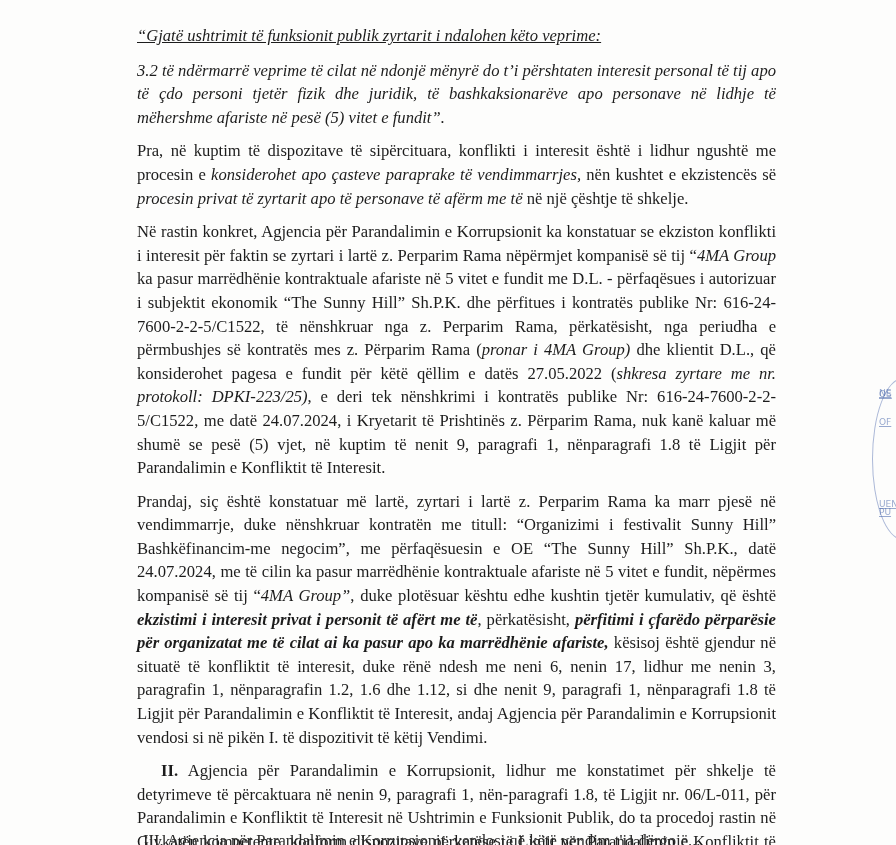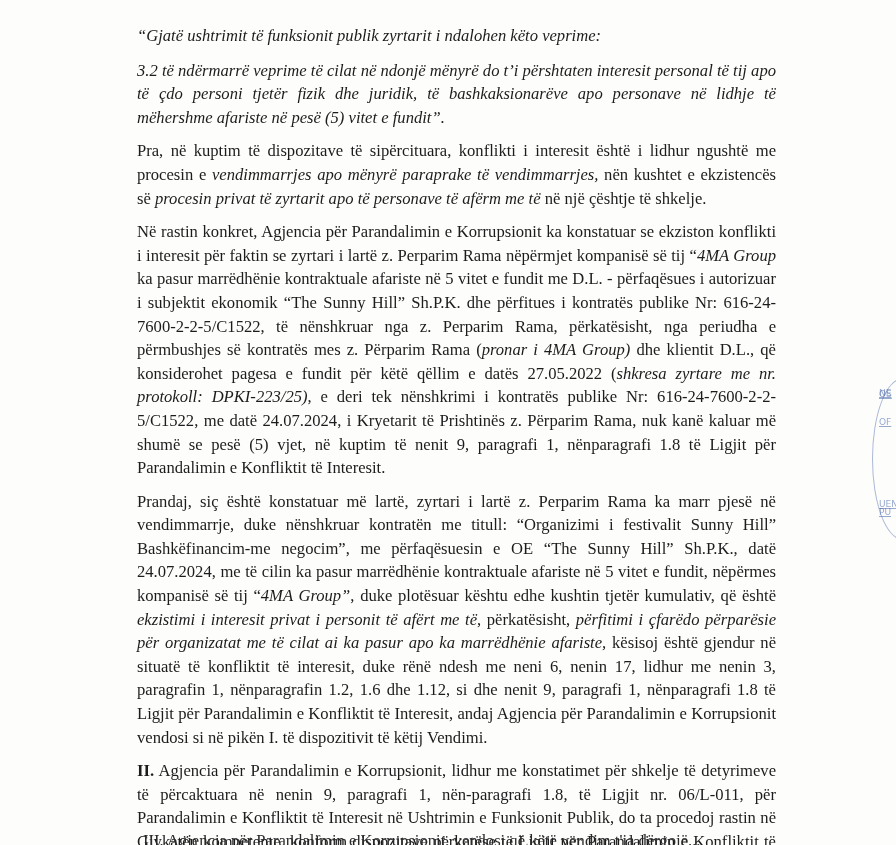--- a/index.html
+++ b/index.html
@@ -9,42 +9,42 @@
     font-family: "Liberation Serif", "DejaVu Serif", serif;
     color: #1c1c1c;
     position: relative;
   }
   .page {
     position: absolute; left: 137px; top: 24px; width: 639px;
     font-size: 16.6px; line-height: 23.6px;
   }
   .page p { margin: 0 0 10px 0; text-align: justify; }
   .quote { font-style: italic; }
-  .quote .q1 { margin-bottom: 11px; text-align: left; }
+  .quote .q1 { margin-bottom: 11px; text-align: left; text-decoration: underline; }
   .i { font-style: italic; }
-  .bi { font-style: italic; font-weight: normal; margin-top: 28px; }
-  .b { font-weight: bold; }
+  .bi { font-style: italic; font-weight: bold; margin-top: 28px; }
+  .b { font-weight: bold; margin-left: 24px; }
   .cut { position: absolute; left: 143px; top: 829px; width: 639px; height: 16px; overflow: hidden; font-size: 16.6px; line-height: 23.6px; color: #2a2a2a; white-space: nowrap; }
   .stamp {
     position: absolute; left: 872px; top: 378px; width: 60px; height: 160px;
     border: 1.5px solid rgba(70,100,170,0.45); border-radius: 50%;
     color: rgba(70,100,170,0.55); font-family: "DejaVu Sans", sans-serif; font-size: 9px;
   }
   .stamp span { position: absolute; left: 6px; text-decoration: underline; }
 </style>
 </head>
 <body>
 
 <div class="page">
   <div class="quote">
     <p class="q1">“Gjatë ushtrimit të funksionit publik zyrtarit i ndalohen këto veprime:</p>
     <p>3.2 të ndërmarrë veprime të cilat në ndonjë mënyrë do t’i përshtaten interesit personal të tij apo të çdo personi tjetër fizik dhe juridik, të bashkaksionarëve apo personave në lidhje të mëhershme afariste në pesë (5) vitet e fundit”.</p>
   </div>
 
-  <p><span>Pra, në kuptim të dispozitave të sipërcituara, konflikti i interesit është i lidhur ngushtë me procesin e </span><span class="i">vendimmarrjes apo mënyrë paraprake të vendimmarrjes,</span><span> nën kushtet e ekzistencës së </span><span class="i">procesin privat të zyrtarit apo të personave të afërm me të</span><span> në një çështje të shkelje.</span></p>
+  <p><span>Pra, në kuptim të dispozitave të sipërcituara, konflikti i interesit është i lidhur ngushtë me procesin e </span><span class="i">konsiderohet apo çasteve paraprake të vendimmarrjes,</span><span> nën kushtet e ekzistencës së </span><span class="i">procesin privat të zyrtarit apo të personave të afërm me të</span><span> në një çështje të shkelje.</span></p>
 
   <p><span>Në rastin konkret, Agjencia për Parandalimin e Korrupsionit ka konstatuar se ekziston konflikti i interesit për faktin se zyrtari i lartë z. Perparim Rama nëpërmjet kompanisë së tij “</span><span class="i">4MA Group</span><span> ka pasur marrëdhënie kontraktuale afariste në 5 vitet e fundit me  D.L. - përfaqësues i autorizuar i subjektit ekonomik “The Sunny Hill” Sh.P.K. dhe përfitues i kontratës publike Nr: 616-24-7600-2-2-5/C1522, të nënshkruar nga z. Perparim Rama, përkatësisht, nga periudha e përmbushjes së kontratës mes z. Përparim Rama (</span><span class="i">pronar i 4MA Group)</span><span> dhe klientit D.L., që konsiderohet pagesa e fundit për këtë qëllim e datës 27.05.2022 (</span><span class="i">shkresa zyrtare me nr. protokoll: DPKI-223/25)</span><span>, e deri tek nënshkrimi i kontratës publike Nr: 616-24-7600-2-2-5/C1522, me datë 24.07.2024, i Kryetarit të Prishtinës z. Përparim Rama, nuk kanë kaluar më shumë se pesë (5) vjet, në kuptim të nenit 9, paragrafi 1, nënparagrafi 1.8 të Ligjit për Parandalimin e Konfliktit të Interesit.</span></p>
 
   <p><span>Prandaj, siç është konstatuar më lartë, zyrtari i lartë z. Perparim Rama ka marr pjesë në vendimmarrje, duke nënshkruar kontratën me titull: “Organizimi i festivalit Sunny Hill” Bashkëfinancim-me negocim”, me përfaqësuesin e OE “The Sunny Hill” Sh.P.K., datë 24.07.2024, me të cilin ka pasur marrëdhënie kontraktuale afariste në 5 vitet e fundit, nëpërmes kompanisë së tij “</span><span class="i">4MA Group”</span><span>, duke plotësuar kështu edhe kushtin tjetër kumulativ, që është </span><span class="bi">ekzistimi i interesit privat i personit të afërt me të</span><span>, përkatësisht, </span><span class="bi">përfitimi i çfarëdo përparësie për organizatat me të cilat ai ka pasur apo ka marrëdhënie afariste,</span><span> kësisoj është gjendur në situatë të konfliktit të interesit, duke rënë ndesh me neni 6, nenin 17, lidhur me nenin 3, paragrafin 1, nënparagrafin 1.2, 1.6 dhe 1.12, si dhe nenit 9, paragrafi 1, nënparagrafi 1.8 të Ligjit për Parandalimin e Konfliktit të Interesit, andaj Agjencia për Parandalimin e Korrupsionit vendosi si në pikën I. të dispozitivit të këtij Vendimi.</span></p>
 
   <p><span class="b">II.</span><span> Agjencia për Parandalimin e Korrupsionit, lidhur me konstatimet për shkelje të detyrimeve të përcaktuara në nenin 9, paragrafi 1, nën-paragrafi 1.8, të Ligjit nr. 06/L-011, për Parandalimin e Konfliktit të Interesit në Ushtrimin e Funksionit Publik, do ta procedoj rastin në Gjykatën kompetente, konform dispozitave përkatëse të Ligjit për Parandalimin e Konfliktit të Interesit;</span></p>
 </div>
 
 <div class="cut">III. Agjencia për Parandalimin e Korrupsionit, vendosi që këtë vendim t'ia dërgojë...</div>
 

